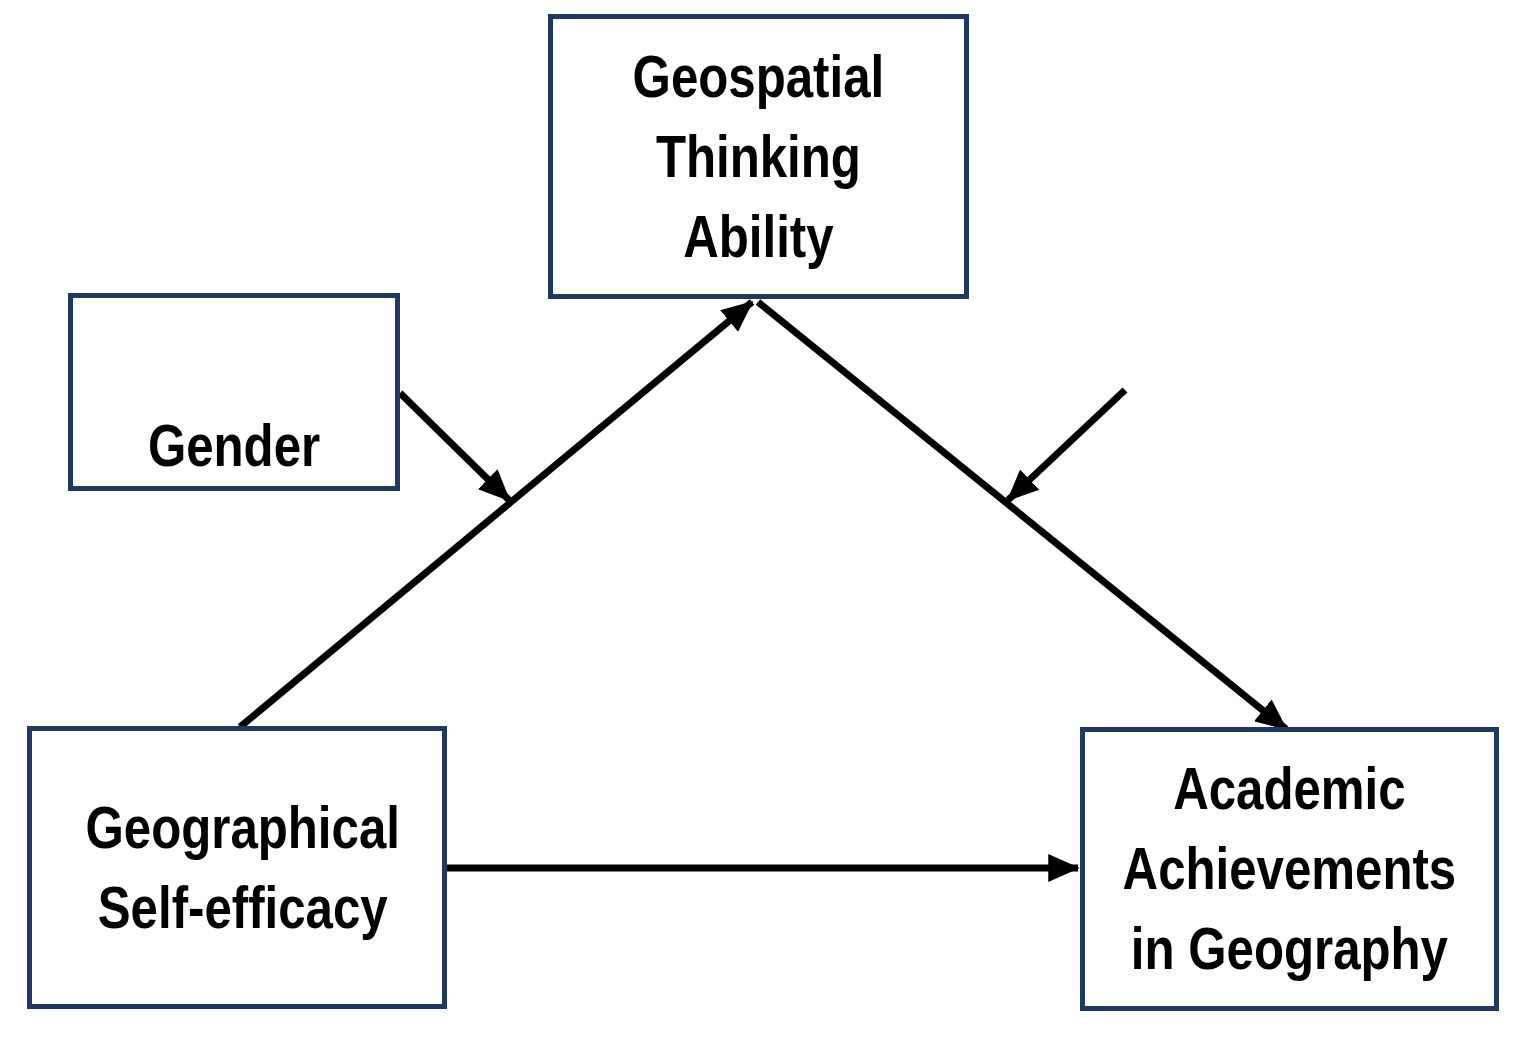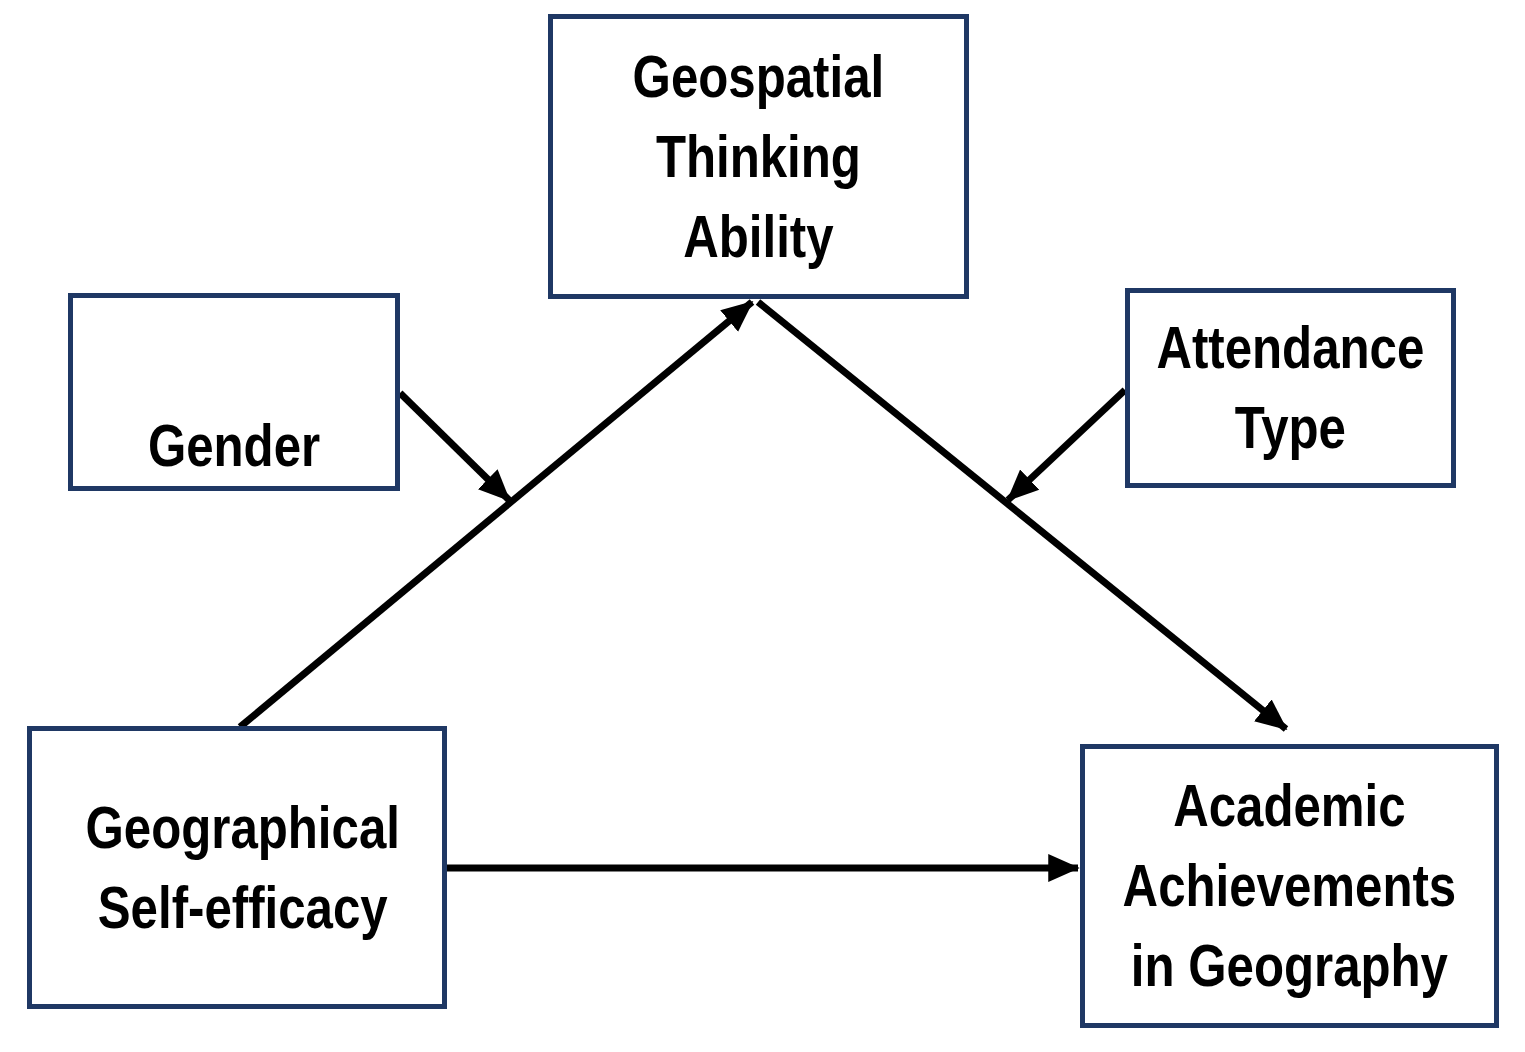--- a/index.html
+++ b/index.html
@@ -41,21 +41,21 @@
     font-size: 60px;
     line-height: 80px;
     transform: scaleX(0.82);
     white-space: nowrap;
   }
 
   #node-geospatial   { left: 548px;  top: 14px;  width: 421px; height: 285px; }
   #node-gender       { left: 68px;   top: 293px; width: 332px; height: 198px; align-items: flex-end; }
   #node-attendance   { left: 1125px; top: 288px; width: 331px; height: 200px; }
   #node-selfefficacy { left: 27px;   top: 726px; width: 420px; height: 283px; padding-left: 12px; }
-  #node-academic     { left: 1080px; top: 744px; width: 419px; height: 284px; justify-content: center; }
+  #node-academic     { left: 1080px; top: 727px; width: 419px; height: 284px; justify-content: center; }
 </style>
 </head>
 <body>
 
 <div id="canvas">
 
   <svg class="arrow-layer" viewBox="0 0 1525 1052" aria-hidden="true">
     <defs>
       <marker id="arrowhead" viewBox="0 0 10 10" refX="8.5" refY="5" markerWidth="5" markerHeight="5" orient="auto" markerUnits="strokeWidth">
         <path d="M 0 1 L 9 5 L 0 9 z"></path>
@@ -80,26 +80,20 @@
       <div>Ability</div>
     </div>
   </div>
 
   <div class="node" id="node-gender">
     <div class="label">
       <div>Gender</div>
     </div>
   </div>
 
-  <div class="node" id="node-attendance">
-    <div class="label">
-      <div>Attendance</div>
-      <div>Type</div>
-    </div>
-  </div>
 
   <div class="node" id="node-selfefficacy">
     <div class="label">
       <div>Geographical</div>
       <div>Self-efficacy</div>
     </div>
   </div>
 
   <div class="node" id="node-academic">
     <div class="label">

